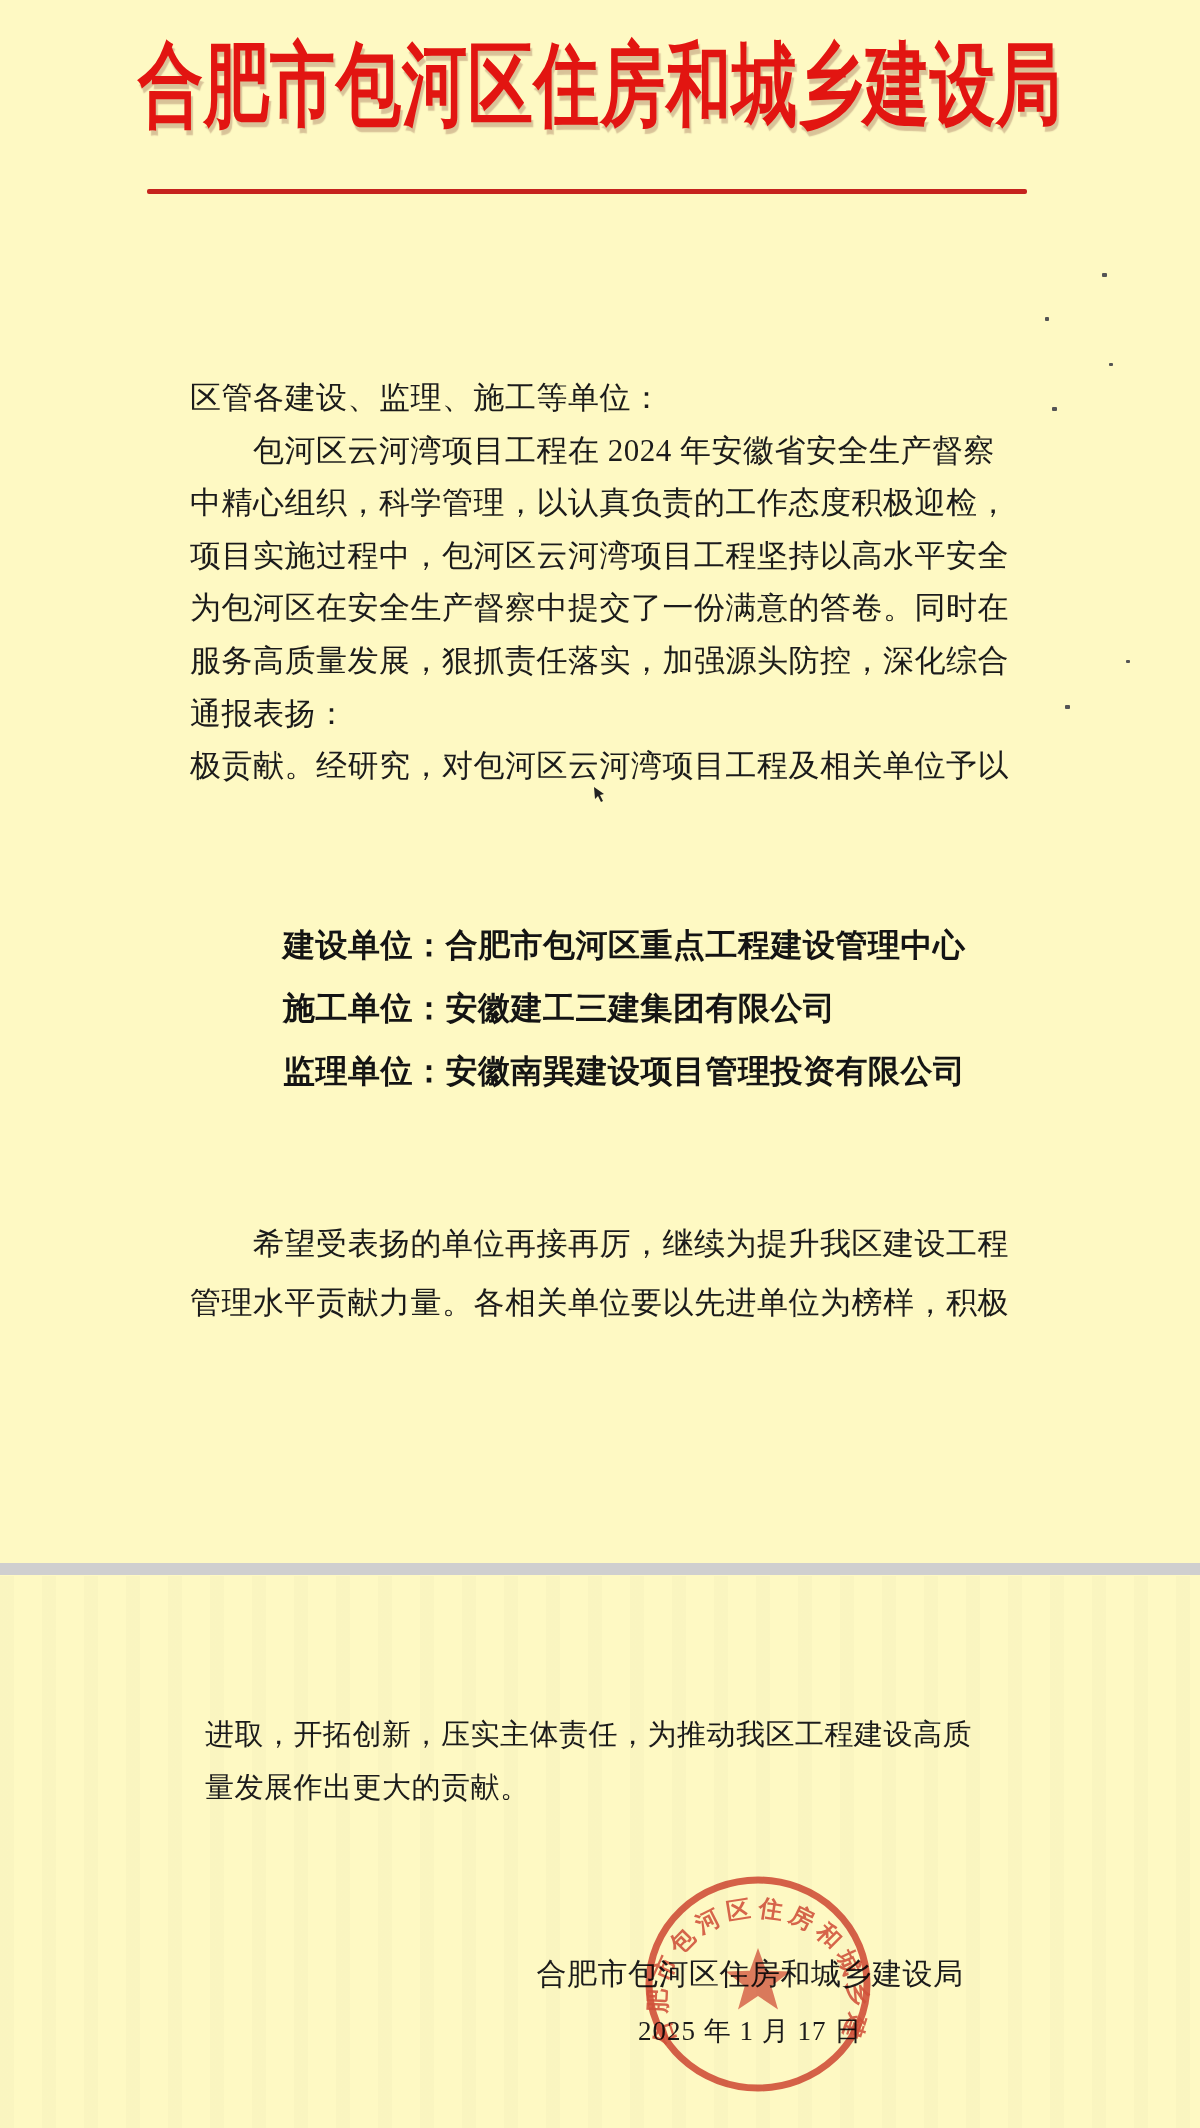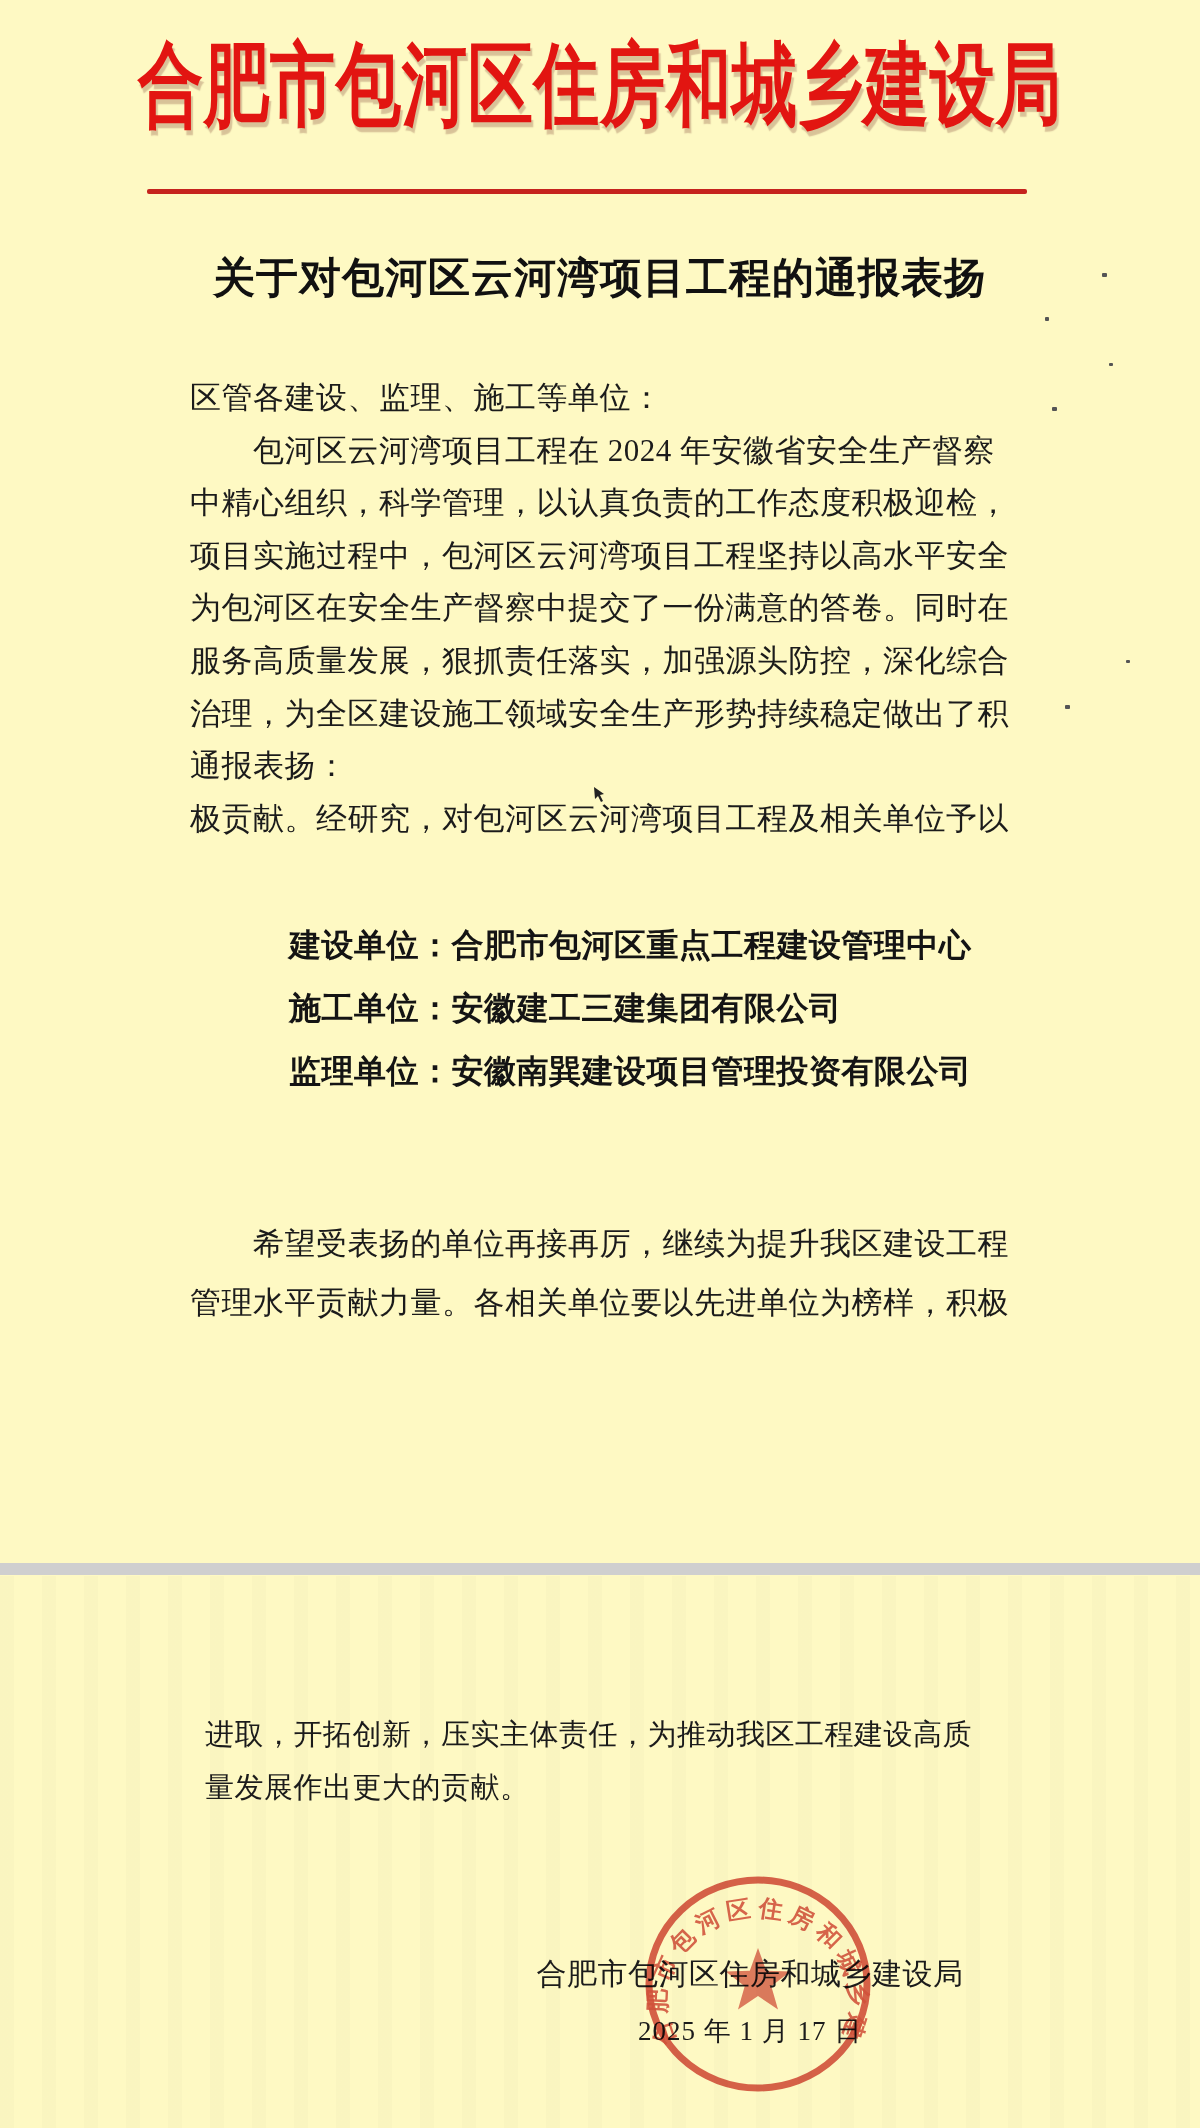--- a/index.html
+++ b/index.html
@@ -36,21 +36,21 @@
     text-align:center;
     font-size:42px;font-weight:bold;color:#111;
     letter-spacing:1px;white-space:nowrap;
   }
   .body-block{position:absolute;left:190px;width:828px;}
   .body-block .line{
     font-size:31px;line-height:52.6px;letter-spacing:0.5px;
     white-space:nowrap;color:#1b1b1b;
   }
   .p1{top:362px;margin-top:10px;}
-  .units-block{position:absolute;left:289px;top:914px;width:760px;}
+  .units-block{position:absolute;left:283px;top:914px;width:760px;}
   .units-block .line{
     font-size:32px;font-weight:bold;line-height:63px;
     letter-spacing:0.5px;white-space:nowrap;color:#141414;
   }
   .p2{top:1214px;}
   .p2 .line{line-height:59px;}
   .page-separator{
     position:absolute;left:0;top:1563px;width:1200px;height:12px;
     background:#cfcfcf;
   }
@@ -83,30 +83,28 @@
 </style>
 </head>
 <body>
 
 <div class="page">
 
   <div class="agency-header" style="color: rgb(226, 21, 17);">合肥市包河区住房和城乡建设局</div>
 
   <div class="red-rule" style="background: rgb(197, 35, 29);"></div>
 
-  <div class="doc-title">关于对包河区云河湾项目工程的通报表扬</div>
 
   <div class="body-block p1">
       <div class="line">区管各建设、监理、施工等单位：</div>
       <div class="line">　　包河区云河湾项目工程在 2024 年安徽省安全生产督察</div>
       <div class="line">中精心组织，科学管理，以认真负责的工作态度积极迎检，</div>
       <div class="line">项目实施过程中，包河区云河湾项目工程坚持以高水平安全</div>
       <div class="line">为包河区在安全生产督察中提交了一份满意的答卷。同时在</div>
       <div class="line">服务高质量发展，狠抓责任落实，加强源头防控，深化综合</div>
-      <div class="line">治理，为全区建设施工领域安全生产形势持续稳定做出了积</div>
       <div class="line">通报表扬：</div>
       <div class="line">极贡献。经研究，对包河区云河湾项目工程及相关单位予以</div>
     </div>
 
   <div class="units-block">
       <div class="line">建设单位：合肥市包河区重点工程建设管理中心</div>
       <div class="line">施工单位：安徽建工三建集团有限公司</div>
       <div class="line">监理单位：安徽南巽建设项目管理投资有限公司</div>
     </div>
 

